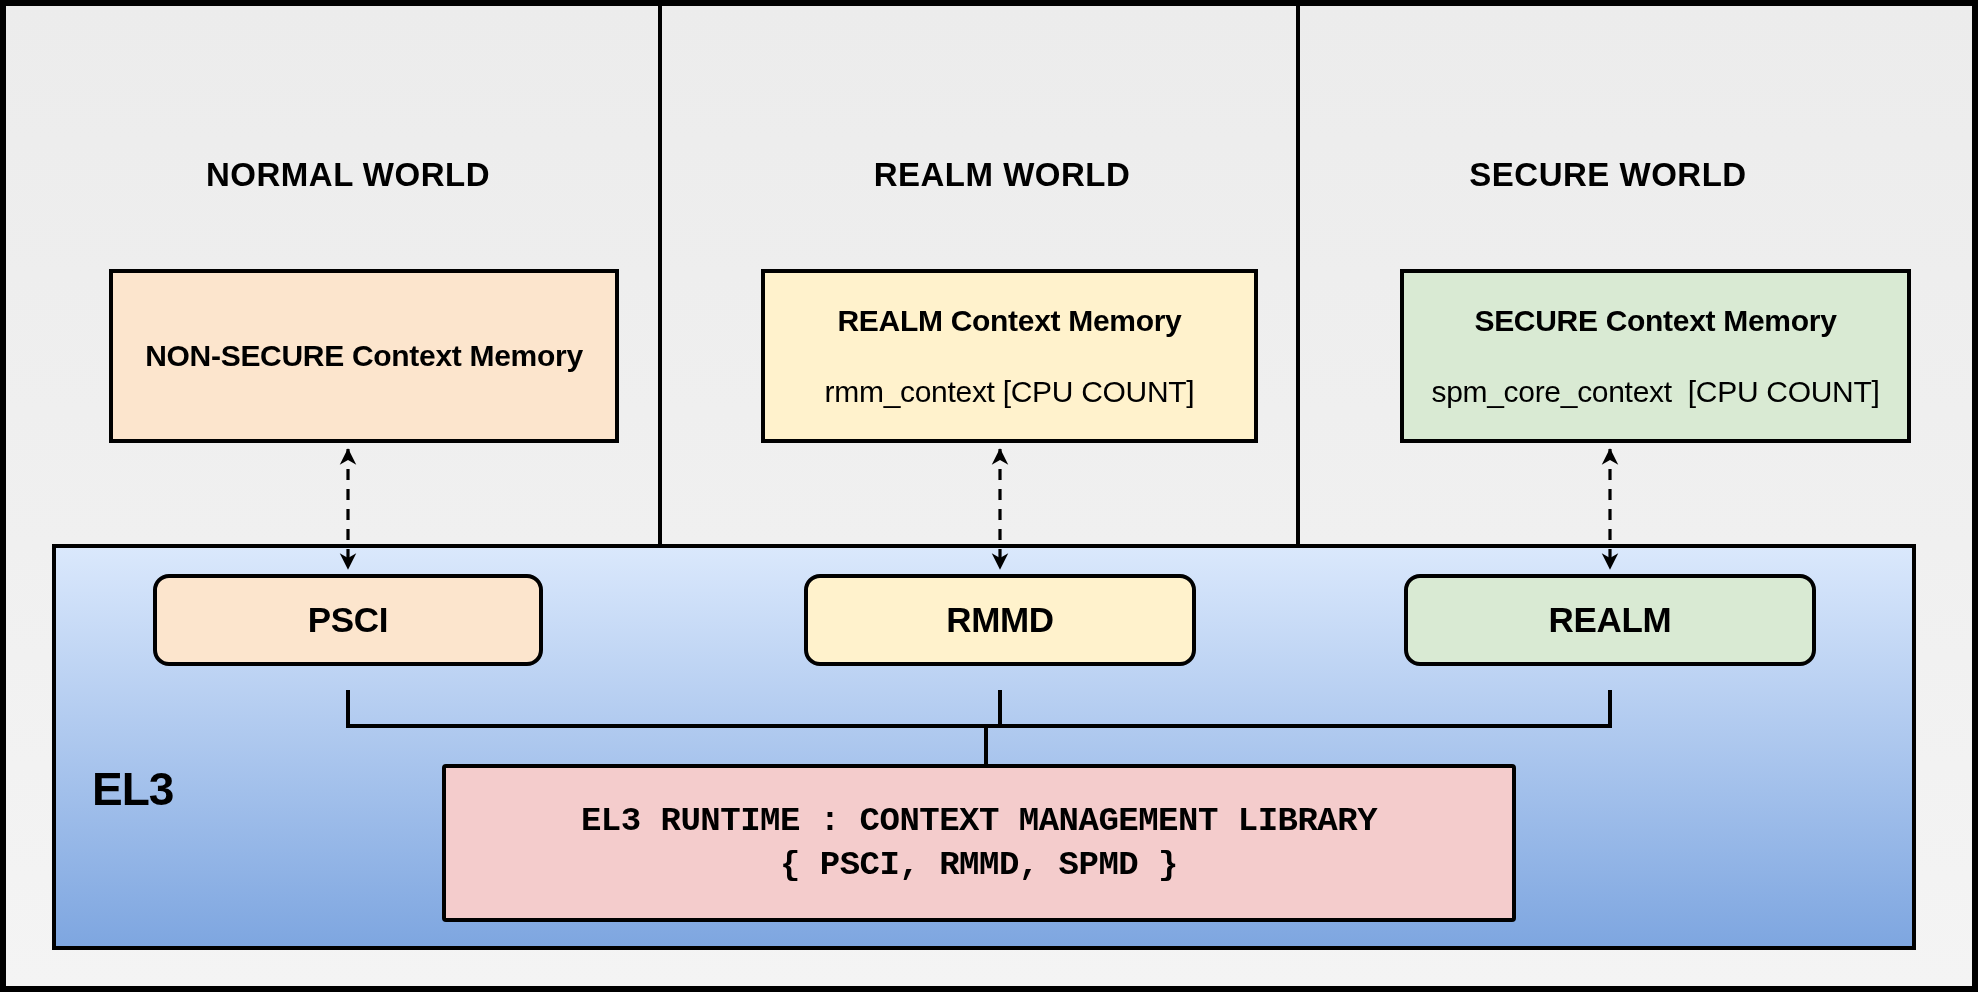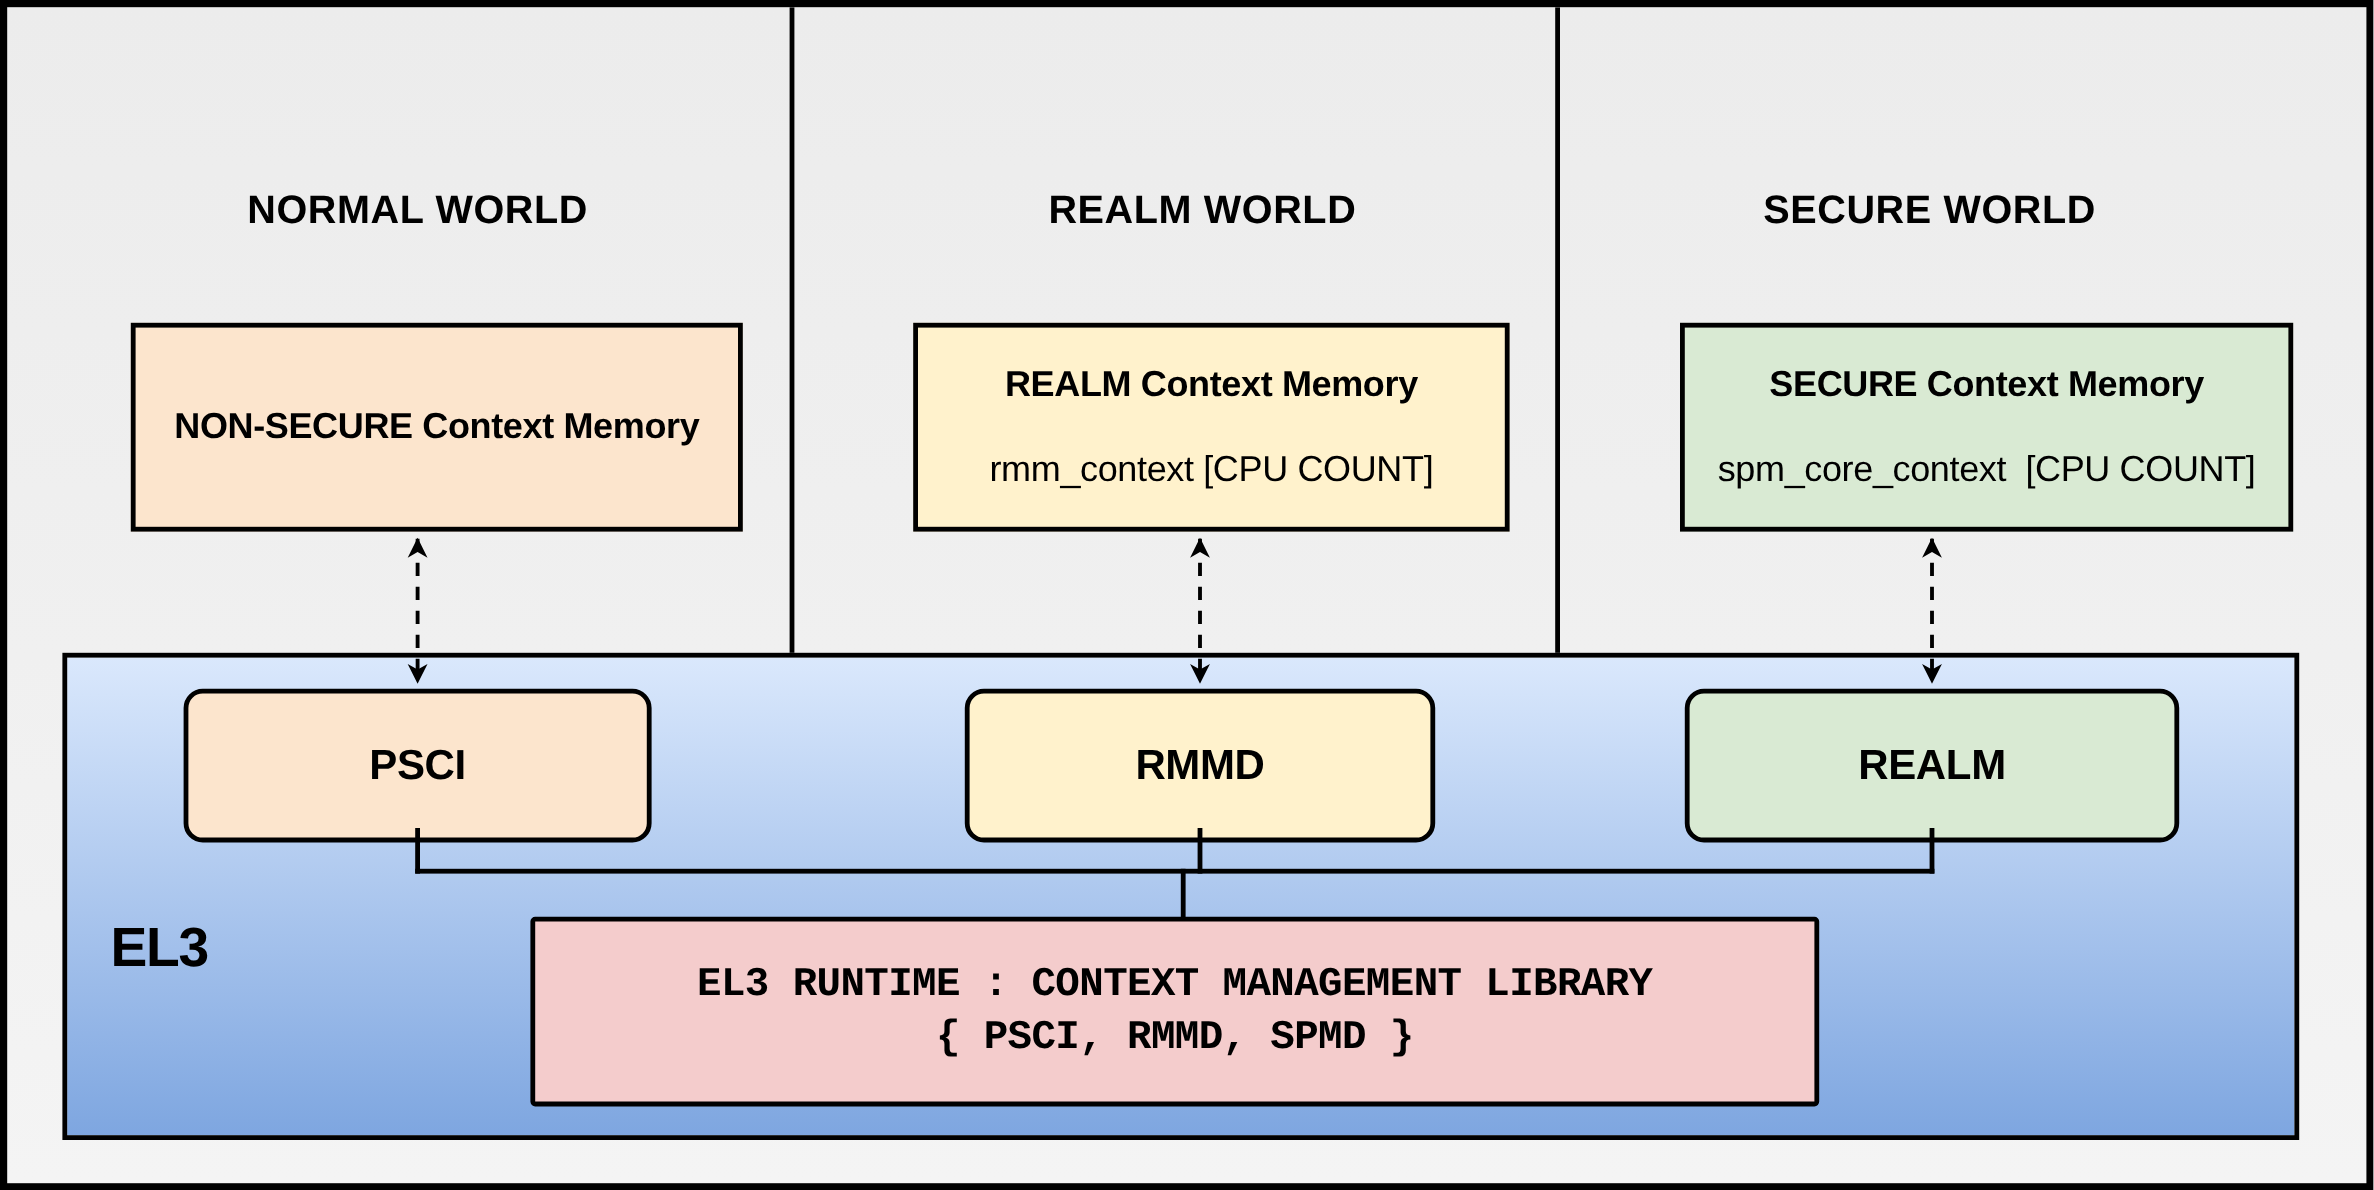--- a/index.html
+++ b/index.html
@@ -30,21 +30,21 @@
   .el3-region{
     position:absolute;left:46px;top:538px;width:1864px;height:406px;
     border:4px solid #000;
     background:linear-gradient(180deg,#dae8fc 0%,#7ea6e0 100%);
   }
   .el3-label{
     position:absolute;left:86px;top:756px;
     font-size:46px;font-weight:bold;letter-spacing:-1px;
   }
   .comp-box{
-    position:absolute;top:568px;height:128px;
+    position:absolute;top:568px;height:92px;
     border:4px solid #000;border-radius:16px;
     display:flex;align-items:center;justify-content:center;
     font-size:35px;font-weight:bold;letter-spacing:-.3px;
   }
   .bus{position:absolute;background:#000;}
   .runtime-box{
     position:absolute;left:436px;top:758px;width:1074px;height:158px;
     background:#f4cccc;border:4px solid #000;border-radius:4px;
     display:flex;flex-direction:column;align-items:center;justify-content:center;
     font-size:34px;font-weight:bold;line-height:44px;letter-spacing:-.5px;

